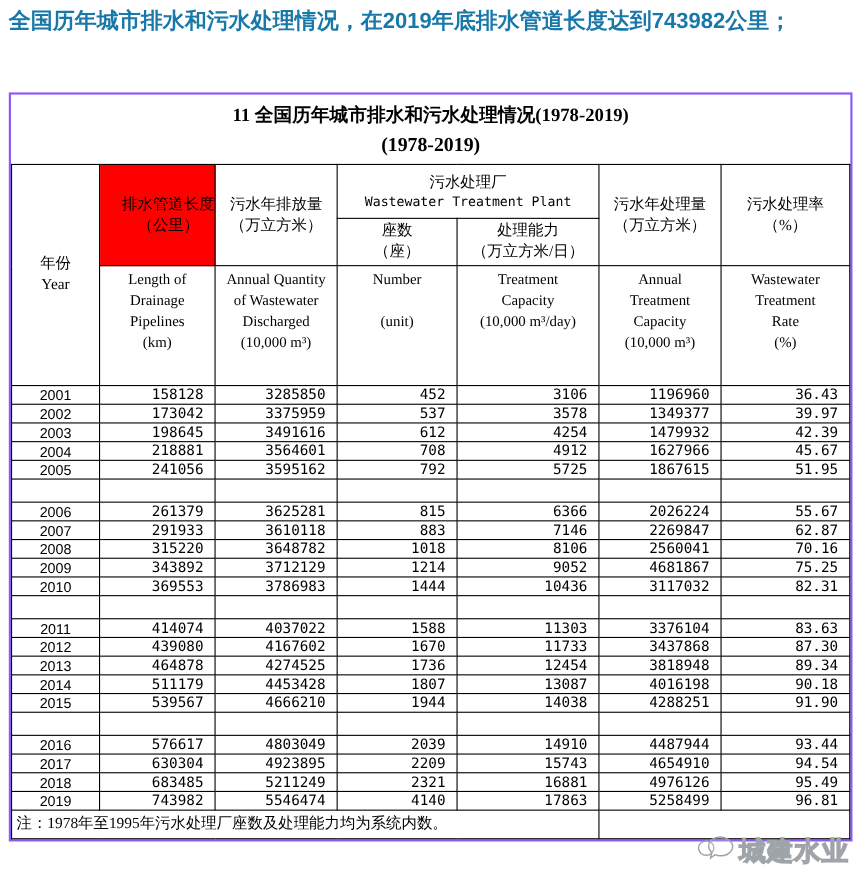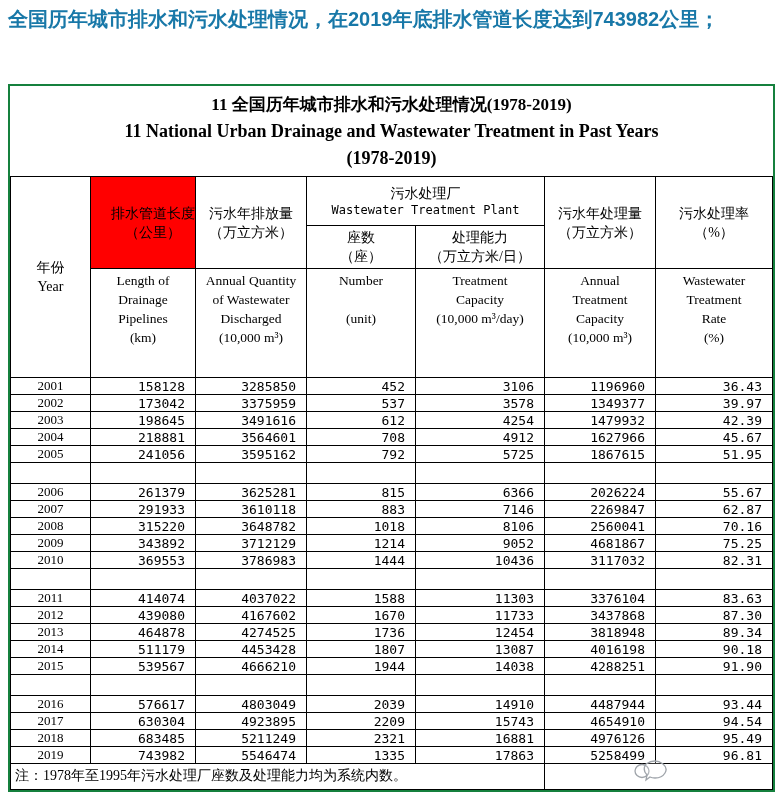--- a/index.html
+++ b/index.html
@@ -19,21 +19,21 @@
     font-family:"Liberation Sans", sans-serif;
     font-weight:bold;
     font-size:20px;
     line-height:39px;
     color:#1878a8;
   }
 
   
   .table-frame {
     position:absolute; left:8px; top:84px; width:767px;
-    border:2px solid #15803d;
+    border:2px solid #8b5cf6;
     background:#fff;
   }
   .table-title { text-align:center; padding:5px 0 4px 0; font-weight:bold; }
   .table-title .t-zh { font-size:17px; line-height:27px; }
   .table-title .t-en { font-size:18px; line-height:27px; }
   .table-title .t-yr { font-size:18px; line-height:27px; }
 
   table { width:100%; border-collapse:collapse; table-layout:fixed; }
   th, td { border:1px solid #000; padding:0; font-weight:normal; }
   table { border-top:1px solid #000; }
@@ -42,21 +42,21 @@
   .zh-h { font-size:14px; line-height:19px; white-space:pre-line; text-align:center; vertical-align:middle; }
   .en-h { font-size:13.5px; line-height:19px; white-space:pre-line; text-align:center; vertical-align:top; padding-top:2px; }
   tr.h1 th { height:49px; }
   tr.h2 th { height:43px;font-family:Liberation Serif, serif; }
   tr.h3 th { height:109px; }
   .red-bg { background:#ff0000;padding-left:20px; }
   .grp-zh { display:block; font-size:14px; line-height:18px; }
   .grp-en { display:block; font-family:"DejaVu Sans Mono", monospace; font-size:12px; line-height:15px; }
 
   
-  td.c-year { text-align:center; font-family:Liberation Serif, serif; font-size:13px; height:17px; }
+  td.c-year { text-align:center; font-family:Liberation Sans, sans-serif; font-size:13px; height:17px; }
   td.c-num  { text-align:right; padding-right:10px; font-family:"DejaVu Sans Mono", monospace; font-size:13px; height:17px; }
   tr.spacer td { height:21px; }
 
   
   td.note-cell { font-size:14px; padding:3px 4px 4px 4px; height:26px;margin-left:23px; }
   td.note-empty { height:26px; }
 
   
   .watermark {
     position:absolute; left:633px; top:756px;
@@ -72,21 +72,20 @@
   }
 </style>
 </head>
 <body>
 
 <div class="page-title">全国历年城市排水和污水处理情况，在2019年底排水管道长度达到743982公里；</div>
 
 <div class="table-frame">
   <div class="table-title">
     <div class="t-zh">11  全国历年城市排水和污水处理情况(1978-2019)</div>
-    <div class="t-en">11 National Urban Drainage and Wastewater Treatment in Past Years</div>
     <div class="t-yr">(1978-2019)</div>
   </div>
 
   <table>
     <colgroup>
       <col style="width:80px">
         <col style="width:105px">
         <col style="width:111px">
       <col style="width:109px">
         <col style="width:129px">
@@ -328,21 +327,21 @@
           <td class="c-num">5211249</td>
           <td class="c-num">2321</td>
           <td class="c-num">16881</td>
           <td class="c-num">4976126</td>
           <td class="c-num">95.49</td>
         </tr>
         <tr>
           <td class="c-year">2019</td>
           <td class="c-num">743982</td>
           <td class="c-num">5546474</td>
-          <td class="c-num">1335</td>
+          <td class="c-num">4140</td>
           <td class="c-num">17863</td>
           <td class="c-num">5258499</td>
           <td class="c-num">96.81</td>
         </tr>
       </tbody>
     <tfoot>
       <tr>
         <td class="note-cell" colspan="5">注：1978年至1995年污水处理厂座数及处理能力均为系统内数。</td>
         <td class="note-empty" colspan="2"></td>
       </tr>
@@ -350,13 +349,14 @@
   </table>
 </div>
 
 <div class="watermark">
   <span>
     <svg width="36" height="30" viewBox="0 0 36 30">
       <ellipse cx="9" cy="15" rx="7" ry="6.5" fill="rgba(255,255,255,0.2)" stroke="#9fa4aa" stroke-width="1.3"></ellipse>
       <path d="M13 8 q9 -6 17 0 q5 4 2 9 q-3 5 -10 5 q-3 0 -5 -1 l-4 3 l1 -5 q-5 -5 -1 -11 z" fill="rgba(255,255,255,0.2)" stroke="#9fa4aa" stroke-width="1.3"></path>
     </svg>
   </span>
+  <span class="wm-text">城建水业</span>
 </div>
 
 </body></html>

